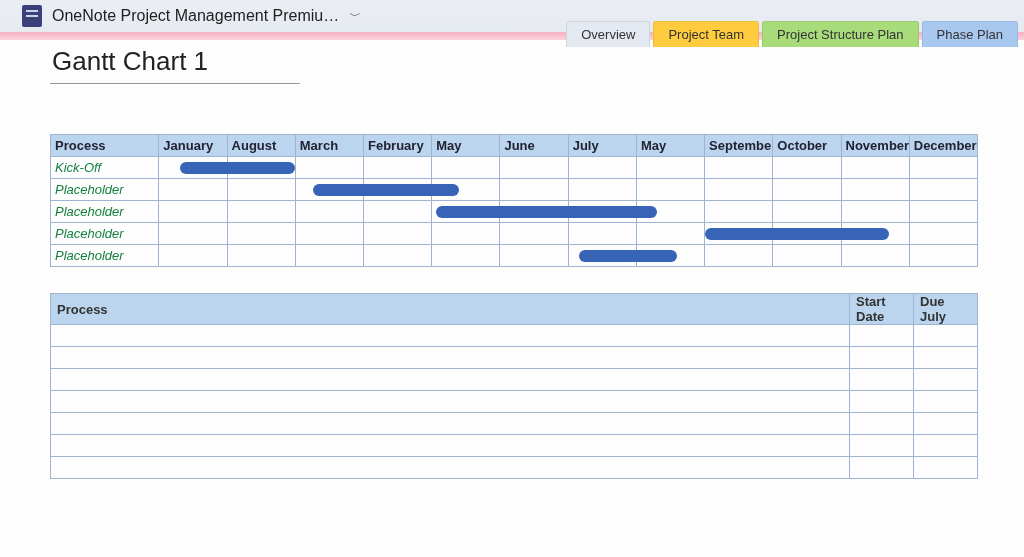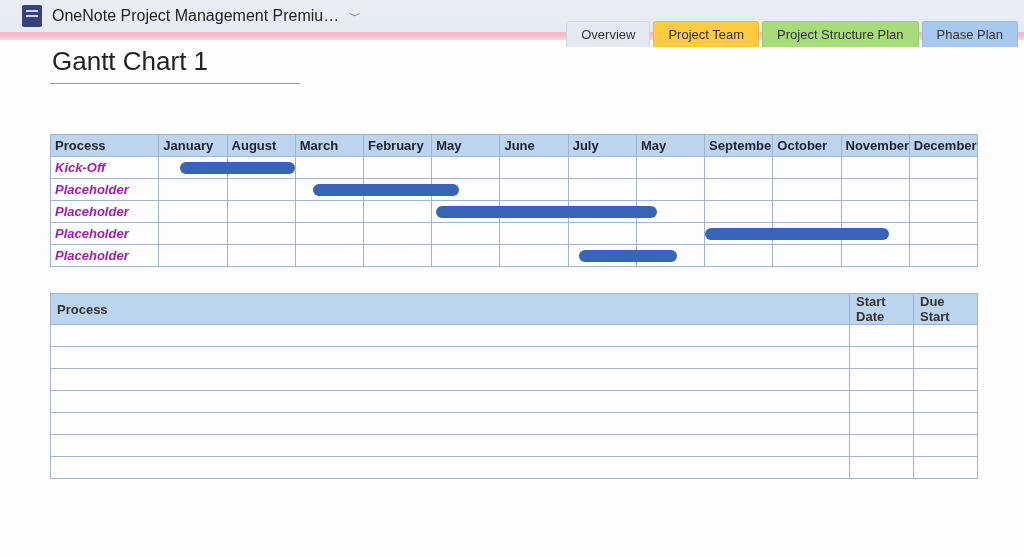--- a/index.html
+++ b/index.html
@@ -109,21 +109,21 @@
     vertical-align: middle;
     overflow: hidden;
   }
   table.gantt th {
     background: #bcd5ef;
     font-weight: 600;
     color: #223;
   }
   .col-proc   { width: 108px; }
   .col-month  { width: 68px; }
-  .proc-cell  { font-style: italic; color: #a21caf; font-weight: bold; }
+  .proc-cell  { font-style: italic; color: #15803d; }
 
   
   .barcell { position: relative; padding: 0; }
   .bar {
     position: absolute;
     top: 5px;
     height: 12px;
     background: #3864b8;
     border-radius: 6px;
   }
@@ -297,21 +297,21 @@
   <table class="list">
     <colgroup>
       <col class="col-proc2">
         <col class="col-sd">
         <col class="col-dd">
     </colgroup>
     <thead>
       <tr>
         <th>Process</th>
         <th>Start Date</th>
-        <th>Due Start</th>
+        <th>Due July</th>
       </tr>
     </thead>
     <tbody id="list-body">
         <tr>
           <td>&nbsp;</td>
           <td>&nbsp;</td>
           <td>&nbsp;</td>
         </tr>
         <tr>
           <td>&nbsp;</td>

